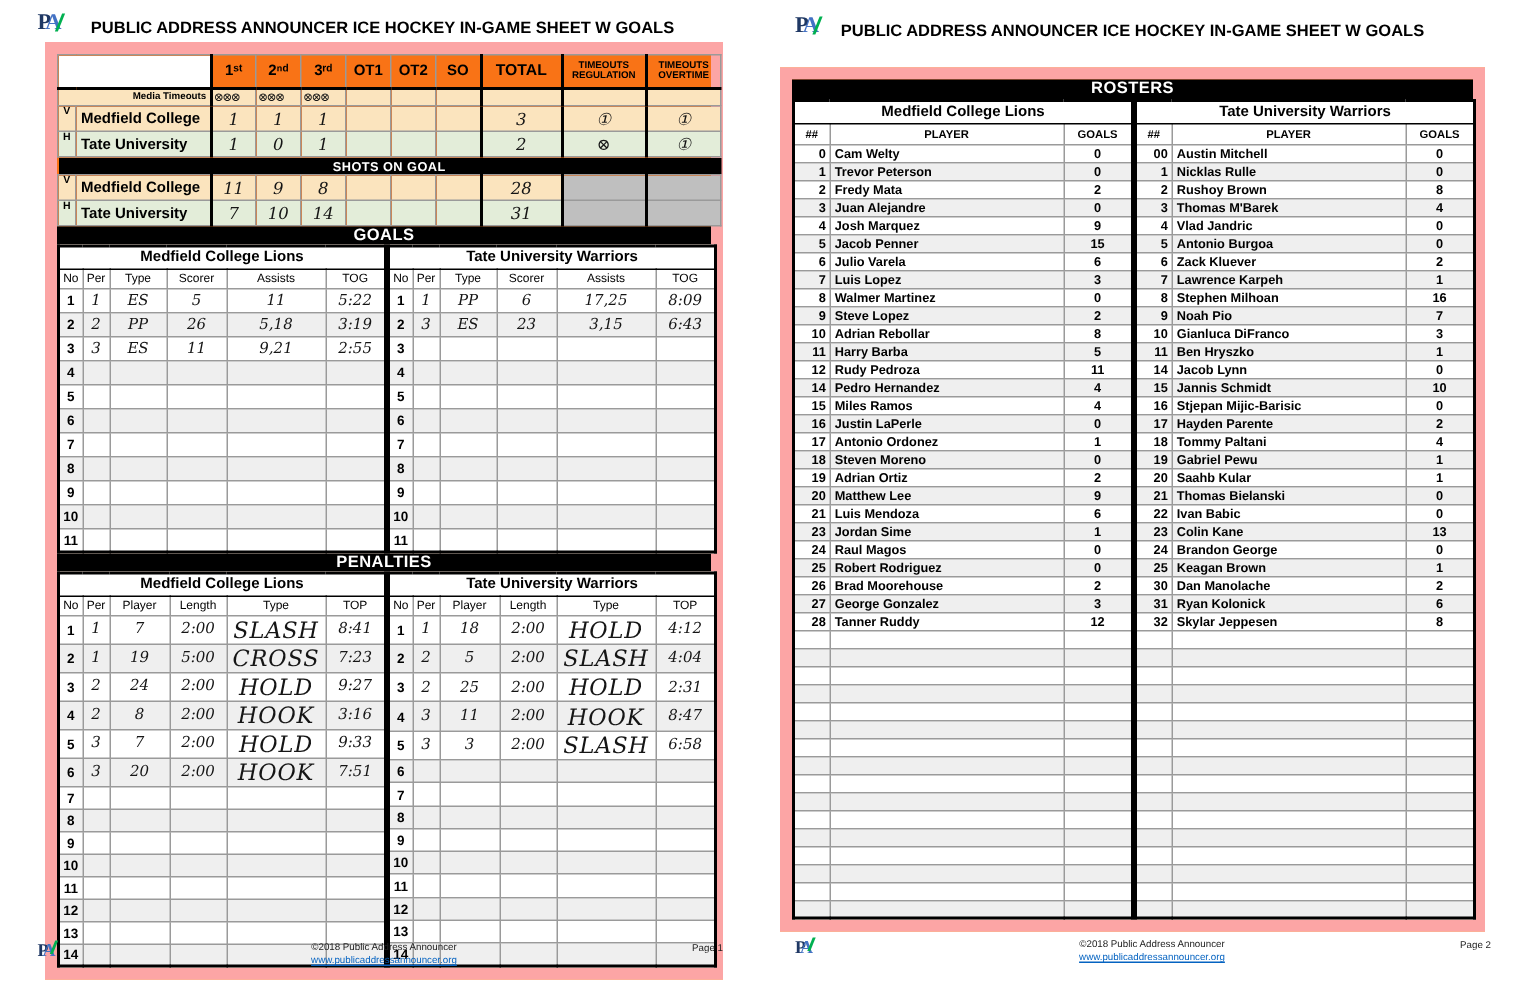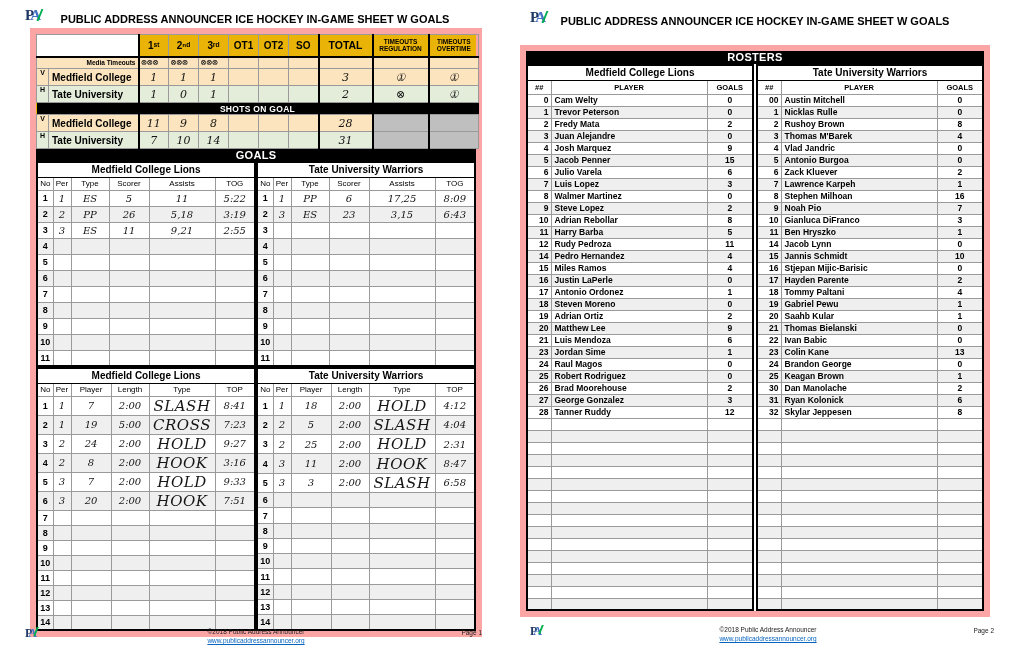--- a/index.html
+++ b/index.html
@@ -13,21 +13,21 @@
   #page1{left:0}#page2{left:512px}
 
   .pa-logo{position:absolute;font-family:"Liberation Serif",serif;font-weight:bold;
            font-size:15px;line-height:14px;white-space:nowrap}
   .pa-logo .p{color:#1F3864}
   .pa-logo .a{color:#4472C4;margin-left:-4px}
   .pa-logo .g{position:absolute;width:2px;height:12px;background:#00B050;
               transform:skewX(-22deg);right:0px;top:1px}
   .doc-title{position:absolute;text-align:center;font-weight:bold;font-size:11px;color:#000}
 
-  .sheet{position:absolute;border:6px solid #fca5a5;background:#eab308}
+  .sheet{position:absolute;border:8px solid #fca5a5;background:#f97316}
   .band{background:var(--band);color:#fff;font-weight:bold;font-size:11px;
         text-align:center;height:12px;line-height:12px;letter-spacing:.3px}
 
   table{border-collapse:collapse;table-layout:fixed}
   td,th{border:1px solid var(--thin);overflow:hidden;white-space:nowrap}
 
   
   .scoreTable{width:100%}
   .scoreTable td,.scoreTable th{height:17px;text-align:center;font-size:10px}
   .scoreTable .hdr th{height:22px;font-weight:bold;border-bottom:2px solid #000}
@@ -405,20 +405,21 @@
             <td class="hand"></td>
             <td class="hand"></td>
             <td class="hand"></td>
             <td class="hand"></td>
             <td class="hand"></td>
           </tr>
           </tbody>
       </table>
     </div>
 
+    <div class="band">PENALTIES</div>
     <div class="duo">
       <table class="sub psub">
         <colgroup>
             <col style="width:16px">
             <col style="width:18px">
             <col style="width:40px">
             <col style="width:38px">
             <col style="width:66px">
             <col style="width:40px">
           </colgroup>

